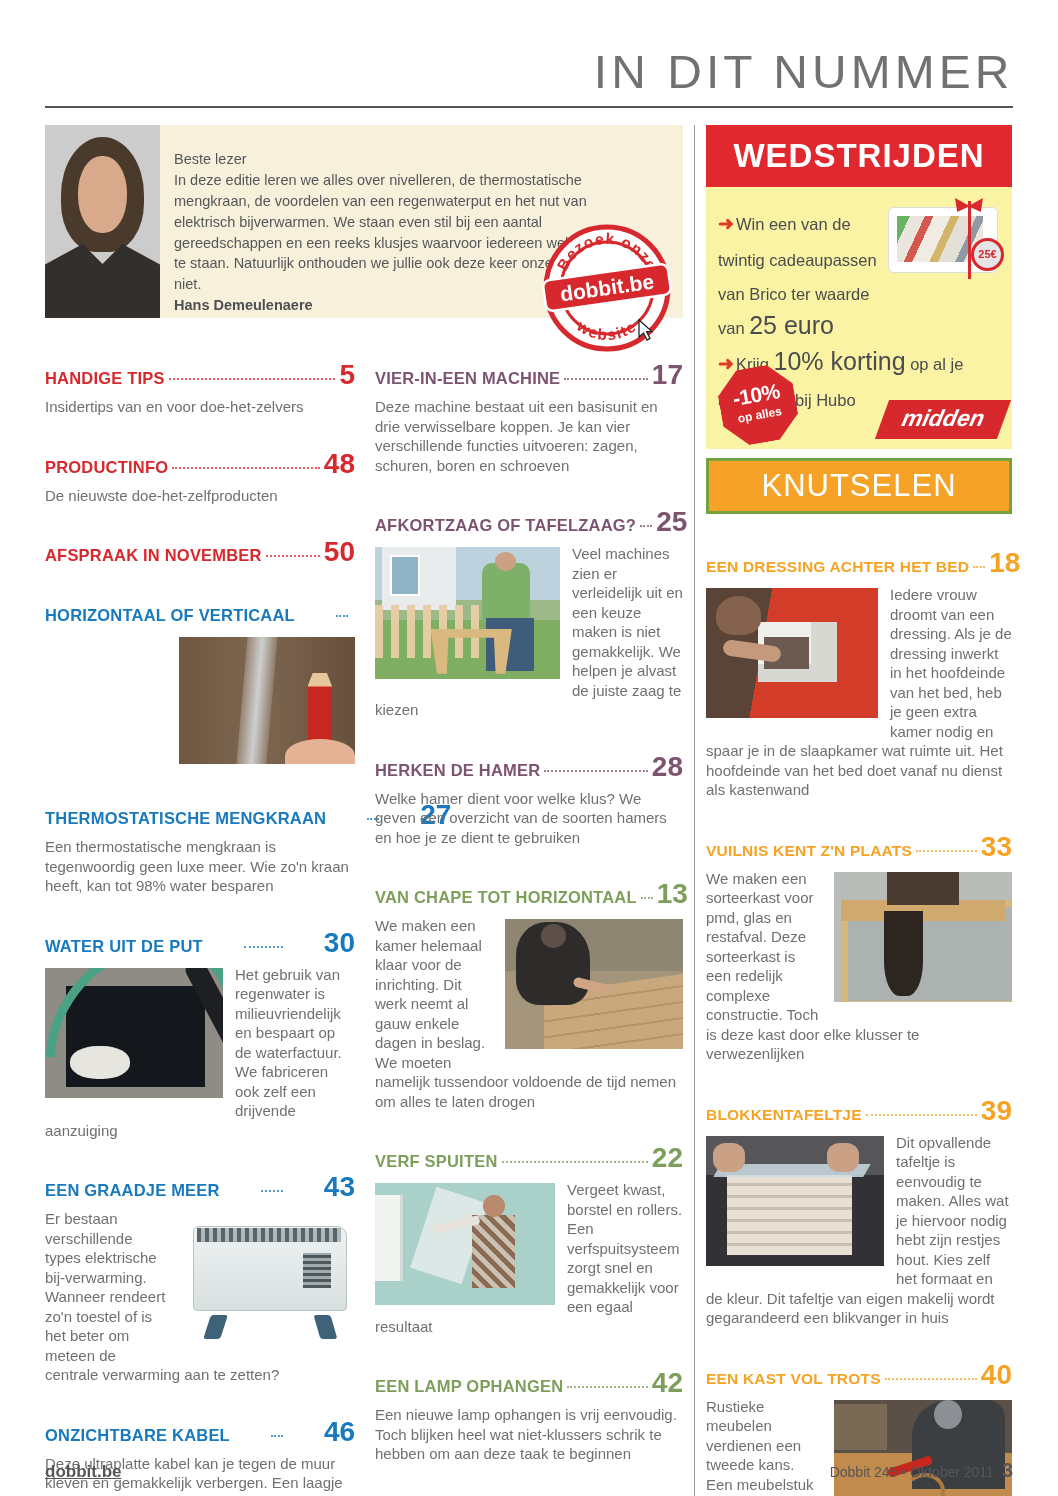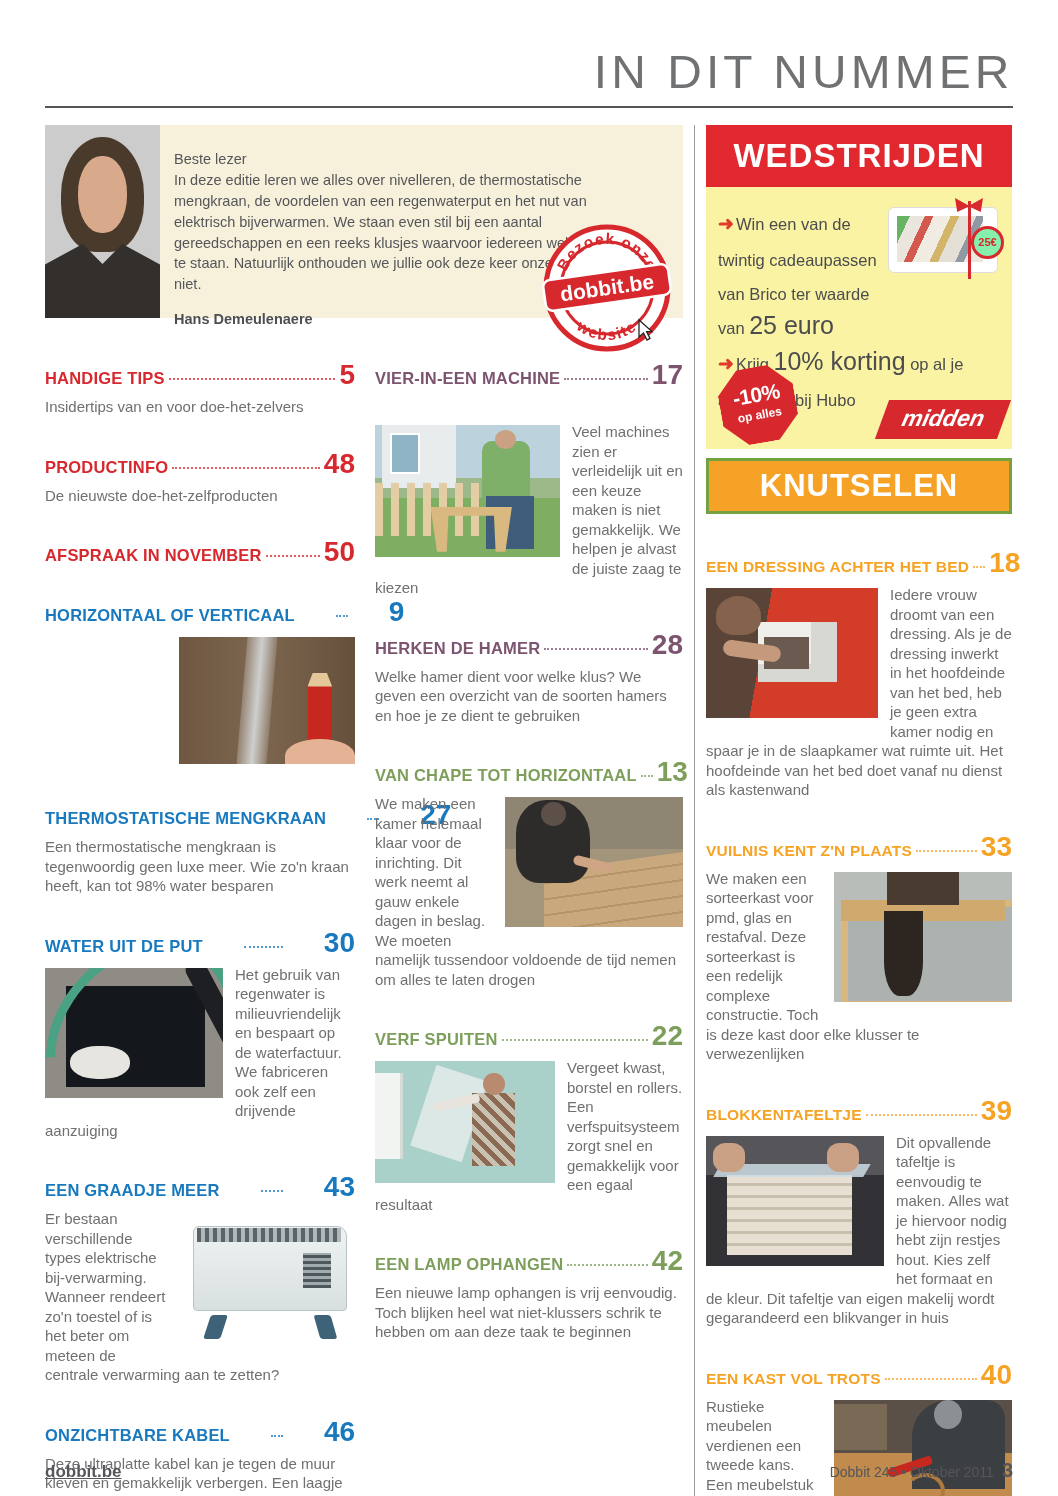--- a/index.html
+++ b/index.html
@@ -21,21 +21,21 @@
   .intro-box{position:relative;width:638px;height:193px;background:#F7F1DB;display:flex;}
   .editor-photo{flex:none;position:relative;width:115px;height:193px;overflow:hidden;
                 background:linear-gradient(180deg,#d3cfc2,#bfbaad);}
   .editor-photo .hair{position:absolute;top:6%;left:14%;width:72%;height:60%;background:#4a3a2c;border-radius:50% 50% 42% 42%;}
   .editor-photo .face{position:absolute;top:16%;left:29%;width:42%;height:40%;background:#d9a98b;border-radius:48%;}
   .editor-photo .shirt{position:absolute;bottom:0;left:24%;width:52%;height:26%;background:#8a95a0;}
   .editor-photo .jacket{position:absolute;bottom:0;left:-4%;width:108%;height:40%;background:#332f2c;
                 clip-path:polygon(0 34%,34% 4%,50% 30%,66% 4%,100% 34%,100% 100%,0 100%);}
   .intro-text{padding:24px 0 0 14px;width:470px;color:#55565A;font-size:14.5px;line-height:1.44;}
   .intro-text .greeting{display:block;}
-  .intro-text .author{display:block;font-weight:bold;margin-top:14px;font-size:14.5px;color:#4d4e52;}
+  .intro-text .author{display:block;font-weight:bold;font-size:14.5px;color:#4d4e52;}
   .stamp{position:absolute;left:497px;top:98px;width:130px;height:130px;z-index:3;}
 
   
   .cols{display:flex;gap:20px;margin-top:44px;}
   .col-left{width:310px;flex:none;}
   .col-mid{width:308px;flex:none;}
   .article{margin-bottom:34px;}
   .trow{display:flex;align-items:baseline;}
   .trow .atitle{font-weight:bold;font-size:16.5px;letter-spacing:.2px;white-space:nowrap;text-align:right;}
   .trow .leader{flex:1;border-bottom:2px dotted currentColor;opacity:.75;margin:0 4px;position:relative;top:-4px;min-width:12px;}
@@ -135,32 +135,32 @@
   .wed-item{font-size:16.5px;line-height:2.05;}
   .arrow{color:#E23A28;font-weight:bold;font-size:19px;margin-right:2px;}
   .big{font-size:25px;line-height:1;}
   .giftcard{float:right;position:relative;width:108px;height:64px;margin:2px 2px 6px 8px;background:#fff;
       border:1px solid #ddd;border-radius:6px;}
   .giftcard .tools{position:absolute;inset:8px 14px 10px 8px;opacity:.85;
       background:linear-gradient(115deg,#4da647 0 12%,#e6e1d7 12% 26%,#cc3b2e 26% 34%,#efe9de 34% 50%,#caa84f 50% 58%,#dfdacf 58% 74%,#7a8794 74% 82%,#e8e3d8 82% 100%);}
   .giftcard .ribbon-line{position:absolute;top:-7px;right:26px;width:3px;height:78px;background:#D7282E;}
   .giftcard .bow{position:absolute;top:-10px;right:14px;width:28px;height:14px;background:#D7282E;
       clip-path:polygon(50% 55%,0 0,8% 100%,50% 60%,92% 100%,100% 0);}
-  .giftcard .value-badge{position:absolute;right:-7px;top:18px;width:27px;height:27px;background:#86efac;border:3px solid #D7282E;
+  .giftcard .value-badge{position:absolute;right:-7px;top:30px;width:27px;height:27px;background:#e5e5e5;border:3px solid #D7282E;
       border-radius:50%;color:#D7282E;font-weight:bold;font-size:11px;line-height:27px;text-align:center;}
   .discount-badge{position:absolute;left:14px;bottom:6px;width:76px;height:76px;background:#D7282E;color:#fff;
       clip-path:polygon(30% 0,70% 0,100% 30%,100% 70%,70% 100%,30% 100%,0 70%,0 30%);
       transform:rotate(-10deg);text-align:center;}
   .discount-badge .l1{display:block;font-size:21px;font-weight:bold;margin-top:16px;letter-spacing:-.5px;}
   .discount-badge .l2{display:block;font-size:12px;font-weight:bold;margin-top:1px;}
   .mid-ribbon{position:absolute;right:8px;bottom:10px;background:#D7282E;color:#fff;font-size:23px;font-weight:bold;
       font-style:italic;padding:5px 20px 7px 20px;transform:skewX(-20deg);}
   .mid-ribbon span{display:inline-block;transform:skewX(8deg);}
   .knut-header{margin-top:9px;background:#F6A226;border:3px solid #76A13F;height:50px;display:flex;align-items:center;
-      justify-content:center;color:#fff;font-size:31px;font-weight:bold;letter-spacing:1px;}
+      justify-content:center;color:#fff;font-size:31px;font-weight:normal;letter-spacing:1px;}
   .rail-articles{margin-top:36px;}
   .right-rail .trow .atitle{font-size:15.5px;}
 
   
   .footer-left{position:absolute;left:45px;bottom:14px;font-size:17px;font-weight:bold;color:#55565A;
       text-decoration:underline;}
   .footer-right{position:absolute;right:45px;bottom:14px;color:#55565A;font-size:14px;}
   .footer-right .pageno{font-size:20px;font-weight:bold;margin-left:8px;}
 </style>
 </head>
@@ -309,23 +309,29 @@
         </div>
 
         <div class="col-mid">
 
           <div class="article">
             <div class="trow c-purple">
               <span class="atitle">VIER-IN-EEN MACHINE</span>
               <span class="leader"></span>
               <span class="anum">17</span>
             </div>
-          </div>
-
-          <div class="article">
+            <div class="desc">Deze machine bestaat uit een basisunit en drie verwisselbare koppen. Je kan vier verschillende functies uitvoeren: zagen, schuren, boren en schroeven</div>
+          </div>
+
+          <div class="article">
+            <div class="trow c-purple">
+              <span class="atitle">AFKORTZAAG OF TAFELZAAG?</span>
+              <span class="leader"></span>
+              <span class="anum">25</span>
+            </div>
             <div class="desc">
               <span class="ph fl ph-saw">
                 <span class="house" style="display:block"></span>
                 <span class="win" style="display:block"></span>
                 <span class="fence" style="display:block"></span>
                 <span class="man" style="display:block"></span>
                 <span class="head" style="display:block"></span>
                 <span class="jeans" style="display:block"></span>
                 <span class="table" style="display:block"></span>
               </span>

